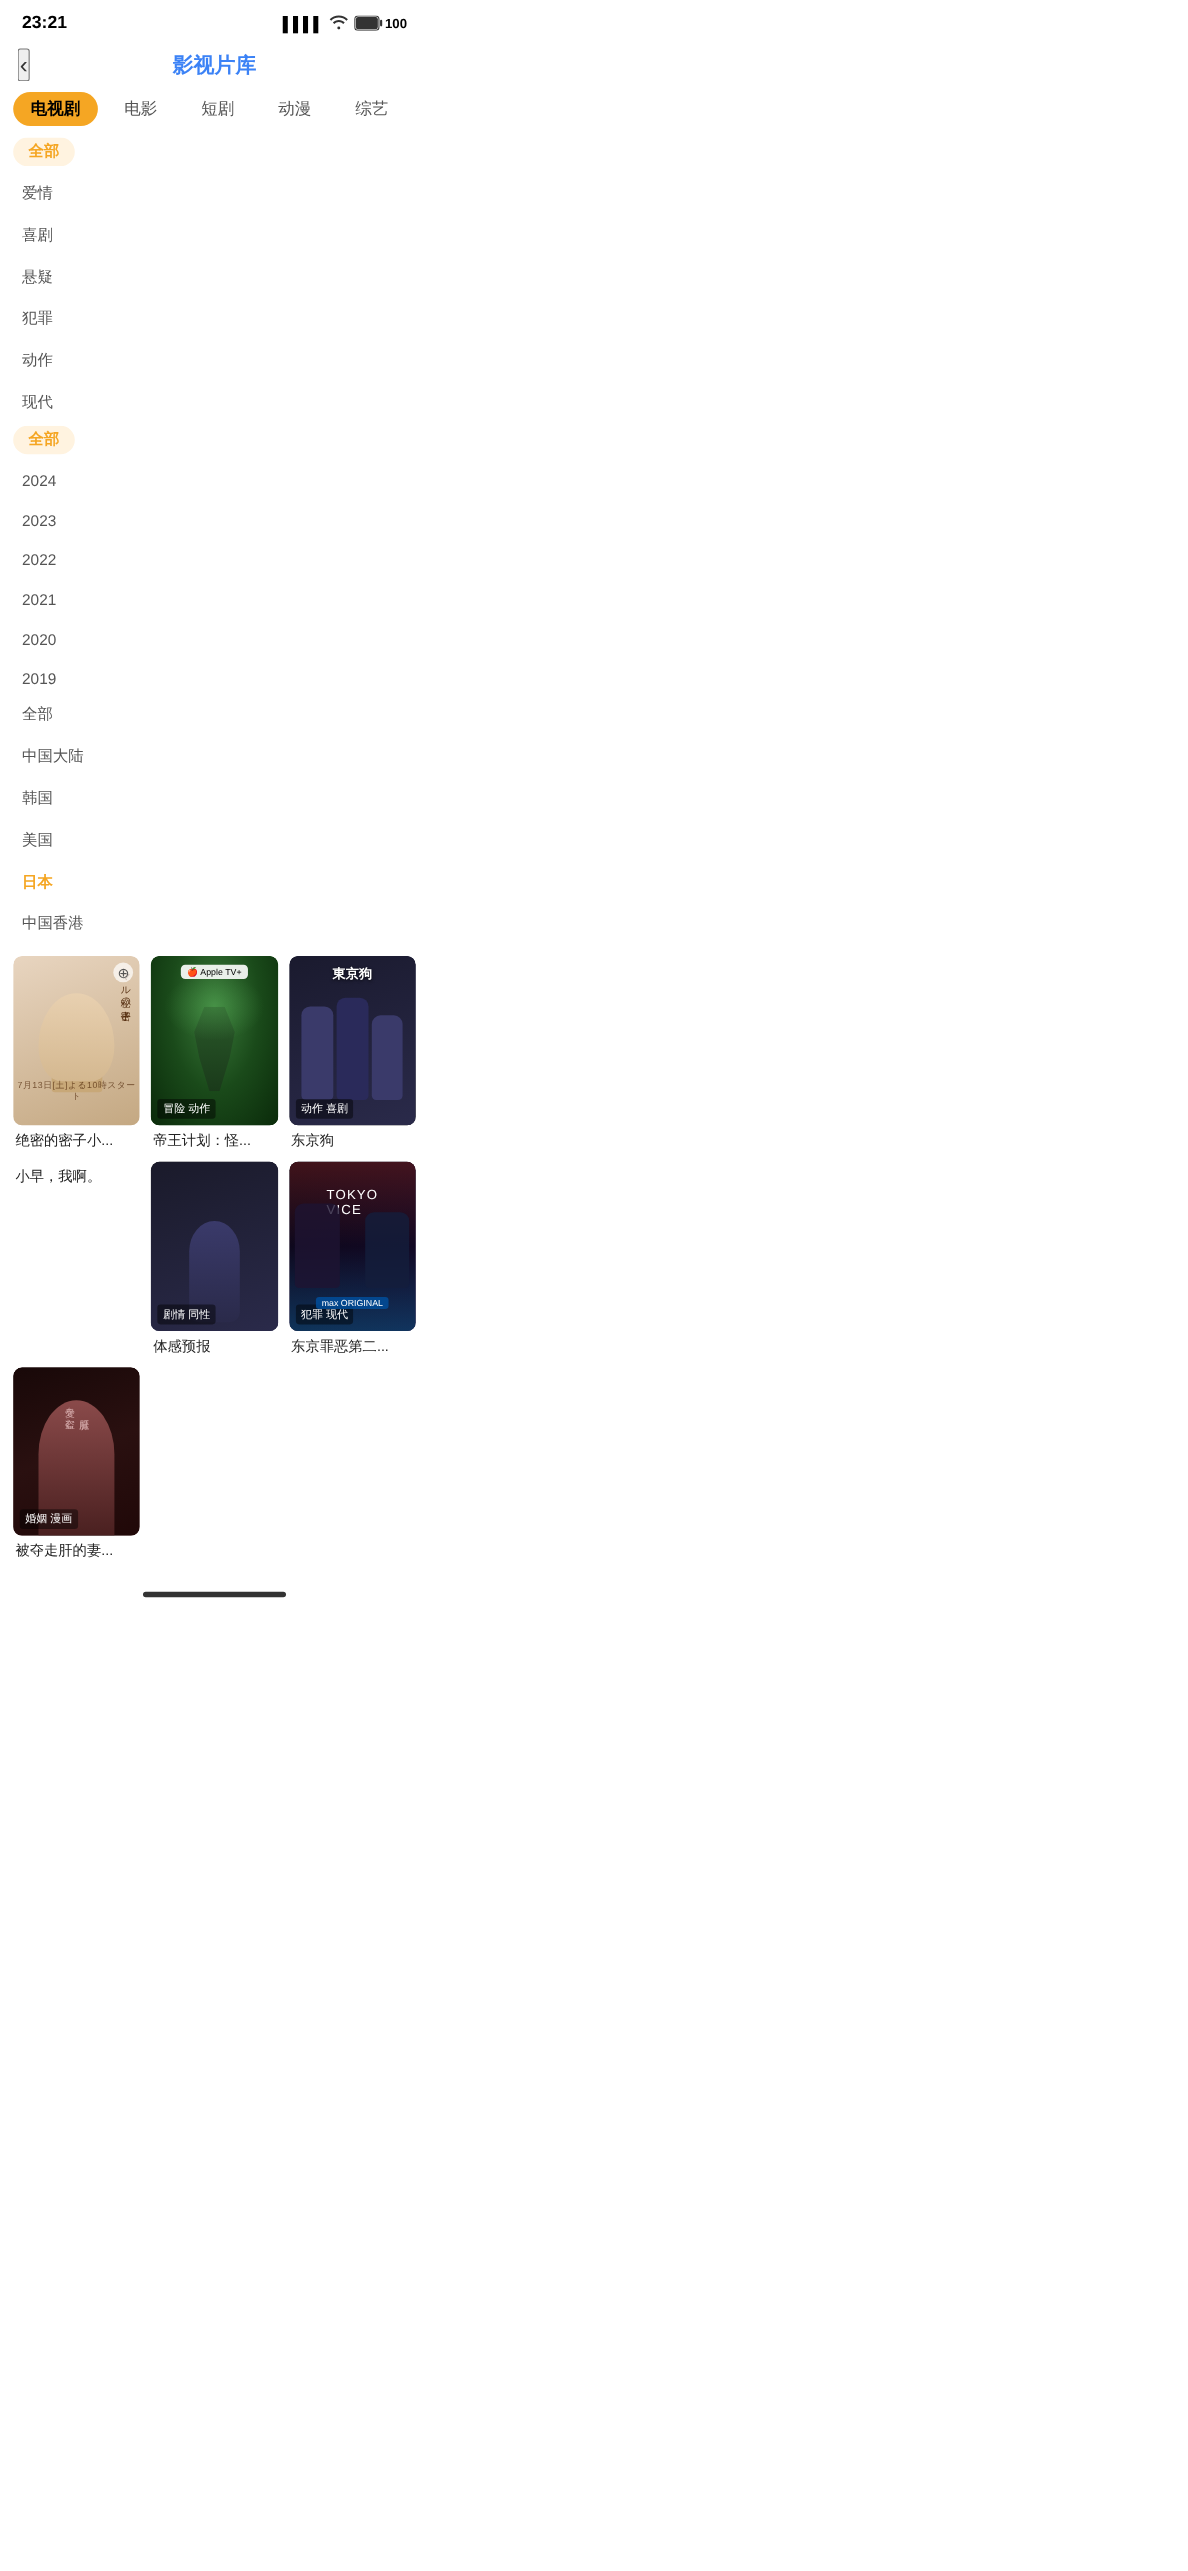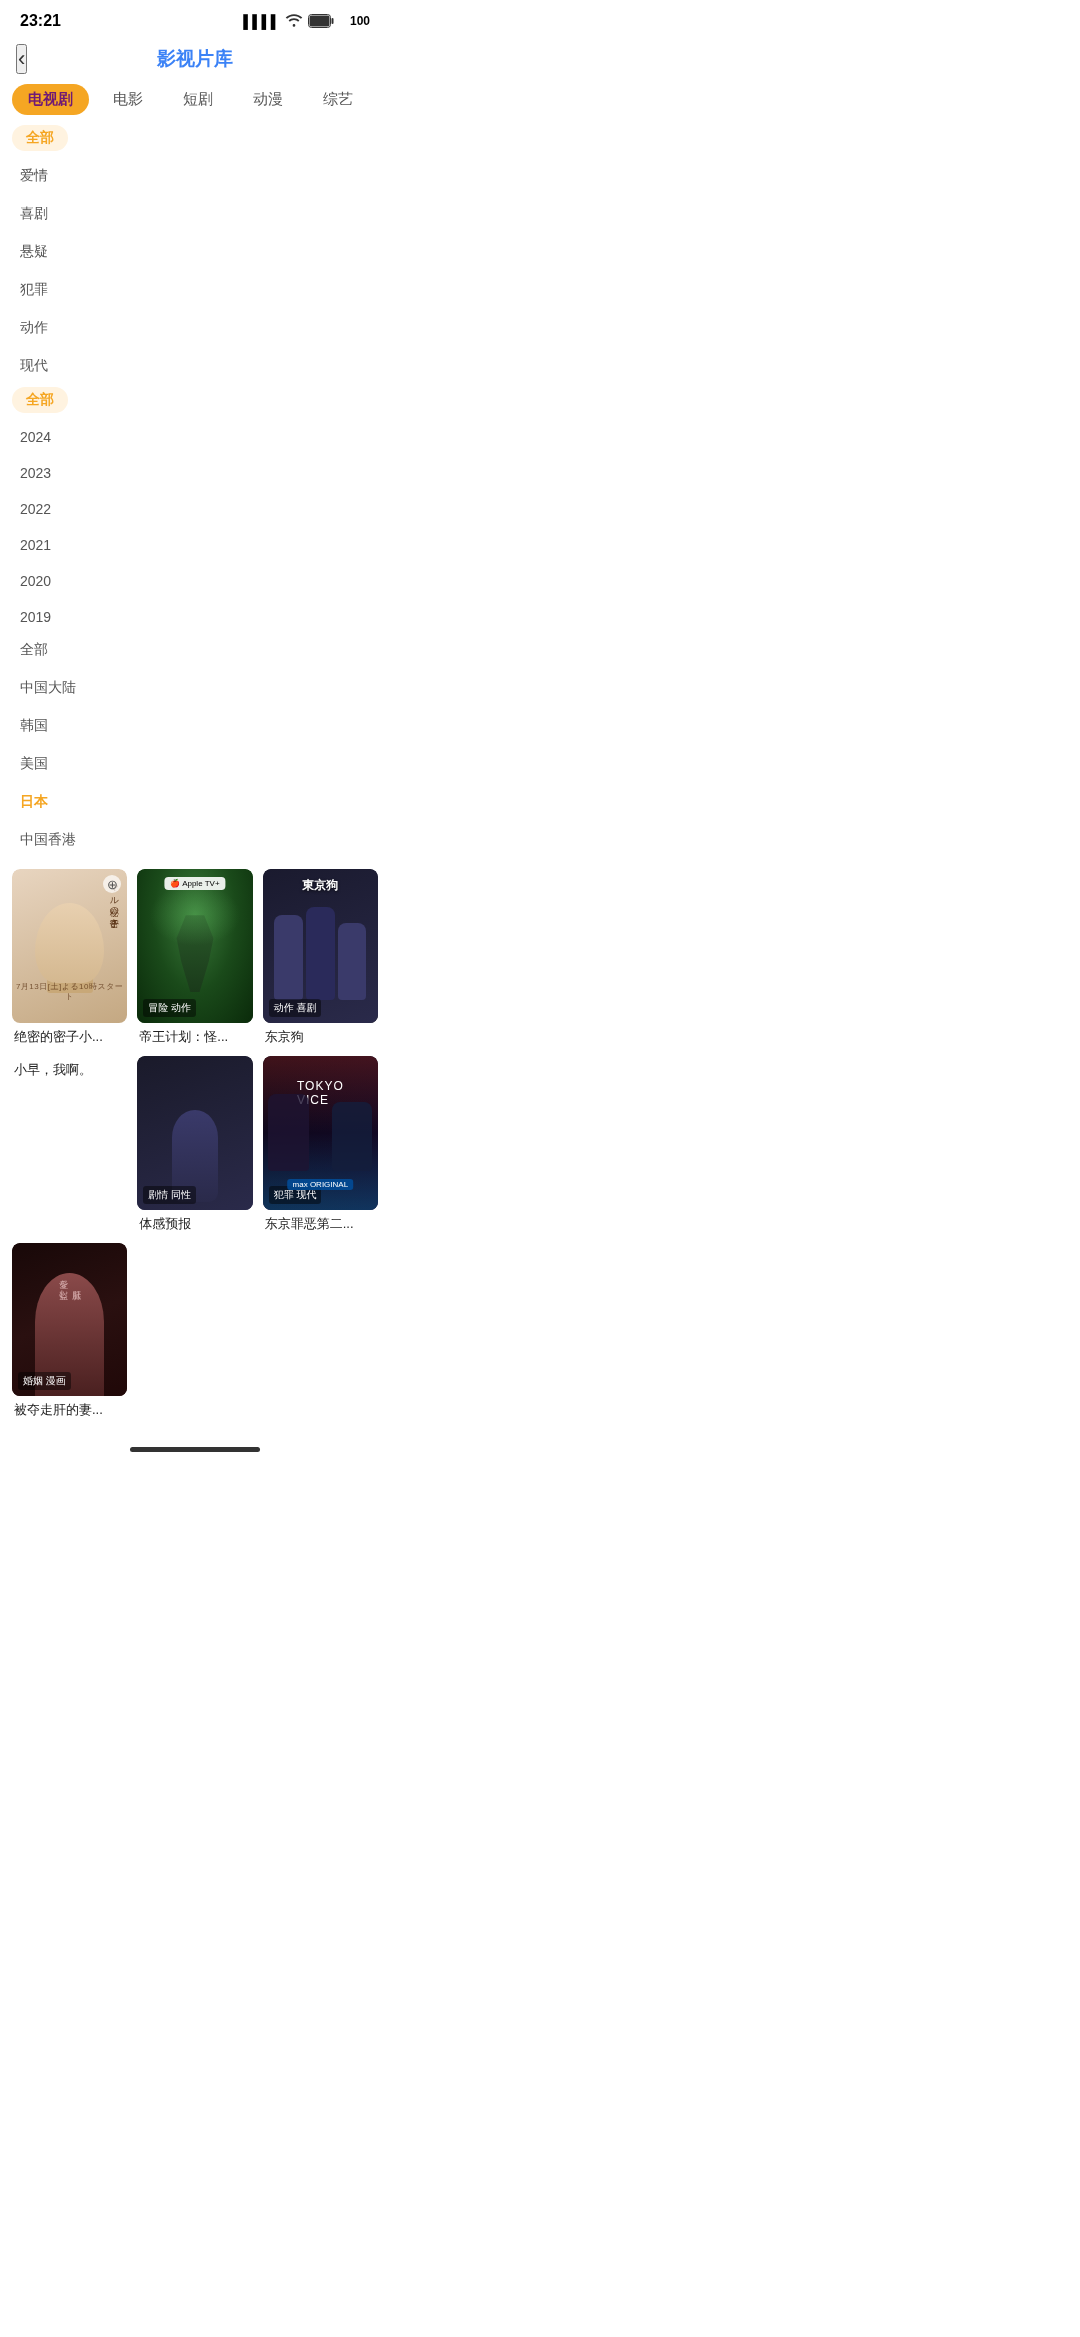--- a/index.html
+++ b/index.html
@@ -61,21 +61,21 @@
       padding: 6px 16px;
       border-radius: 20px;
       font-size: 15px;
       font-weight: 500;
       color: #555;
       cursor: pointer;
       white-space: nowrap;
     }
     .tab-item.active {
       background: #f5a623;
-      color: #701a75;
+      color: #000000;
       font-weight: 600;
       font-family: Liberation Mono, monospace;
     }
 
     
     .filter-row {
       display: flex;
       align-items: flex-start;
       padding: 0 12px;
       gap: 12px;
@@ -184,21 +184,21 @@
 
 <div class="status-bar">
   <span class="status-time">23:21</span>
   <div class="status-icons">
     <span>▌▌▌▌</span>
     <span>
       <svg width="18" height="14" viewBox="0 0 20 15" fill="none">
         <path d="M10 12a1.5 1.5 0 1 1 0 3 1.5 1.5 0 0 1 0-3zm0-4.5c1.8 0 3.4.8 4.5 2l1.5-1.5C14.5 6.5 12.4 5.5 10 5.5S5.5 6.5 4 8l1.5 1.5C6.6 8.3 8.2 7.5 10 7.5zm0-4.5c3 0 5.7 1.2 7.7 3.2l1.5-1.5C16.9 2.5 13.7 1 10 1S3.1 2.5.8 4.7l1.5 1.5C4.3 4.2 7 3 10 3z" fill="#333"></path>
       </svg>
     </span>
-    <span style="display:flex;align-items:center;gap:16px;">
+    <span style="display:flex;align-items:center;gap:2px;">
       <svg width="26" height="14" viewBox="0 0 26 14">
         <rect x="0.5" y="0.5" width="22" height="13" rx="3" stroke="#333" stroke-width="1" fill="none"></rect>
         <rect x="1.5" y="1.5" width="20" height="11" rx="2" fill="#333"></rect>
         <rect x="23.5" y="4" width="2" height="6" rx="1" fill="#333"></rect>
       </svg>
       <span style="font-size:12px;font-weight:600;">100</span>
     </span>
   </div>
 </div>
 

